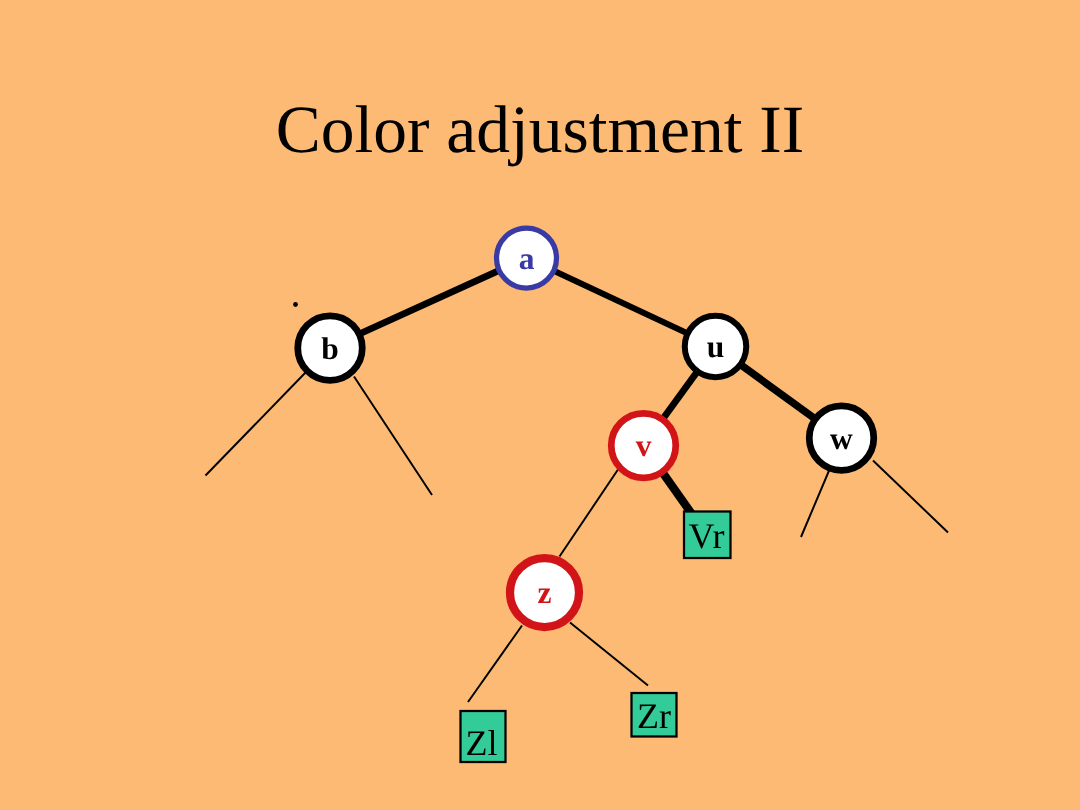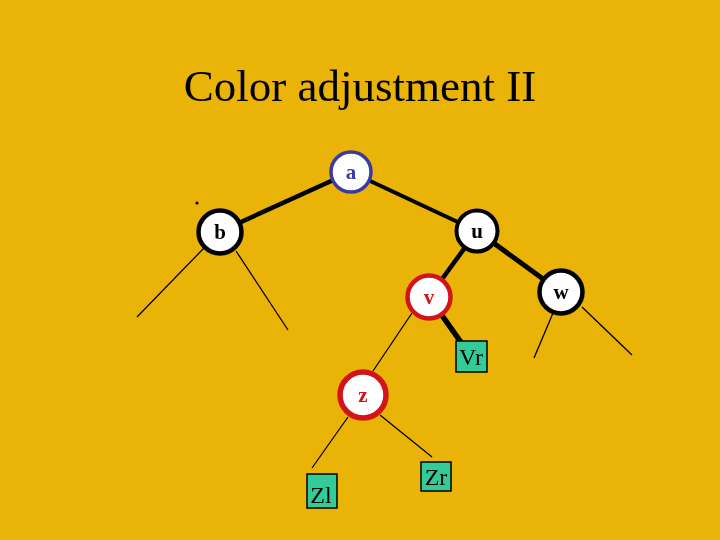--- a/index.html
+++ b/index.html
@@ -1,19 +1,19 @@
 <!DOCTYPE html>
 <html><head>
 <meta charset="utf-8">
 <style>
   html,body{margin:0;padding:0;background:#ffffff;}
   .slide{
     position:relative;
     width:720px;height:540px;
-    background:#eab308;
+    background:#fdba74;
     overflow:hidden;
     font-family:"Liberation Serif","DejaVu Serif",serif;
   }
   .title{
     position:absolute;
     top:64px;left:0;width:720px;
     margin:0;
     text-align:center;
     font-family:"Liberation Serif","DejaVu Serif",serif;
     font-weight:400;

